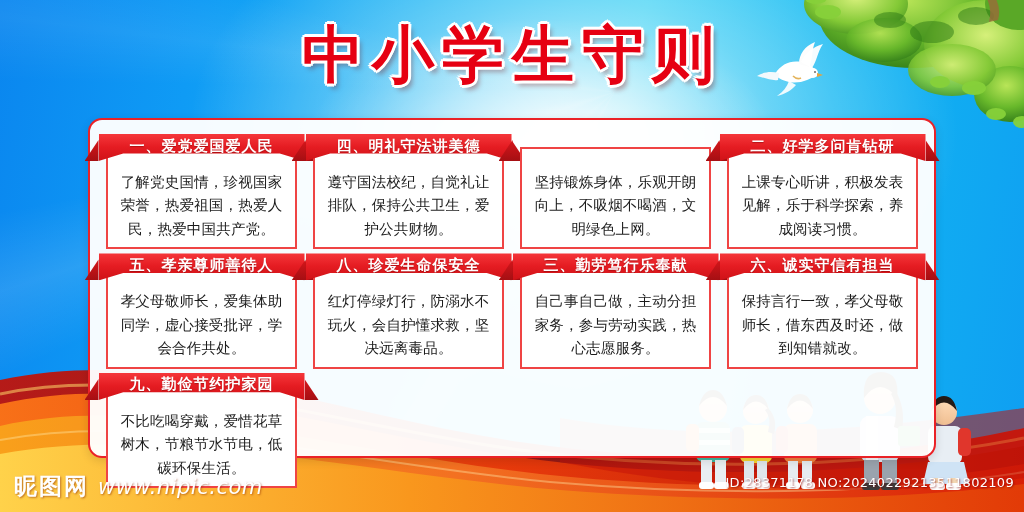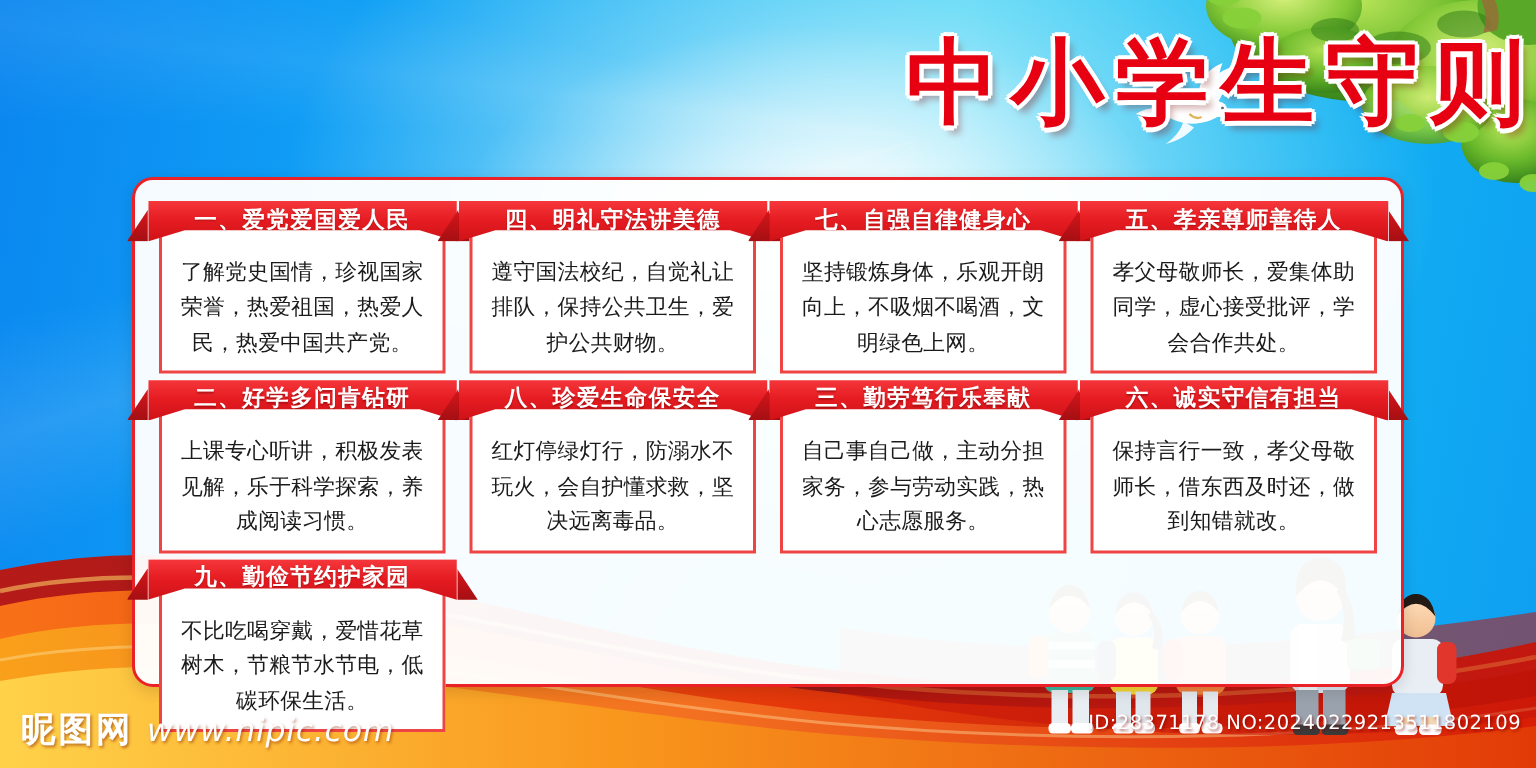--- a/index.html
+++ b/index.html
@@ -50,21 +50,21 @@
 
   
   .foliage { position: absolute; top: -14px; right: -10px; width: 270px; height: 170px; }
 
   
   .dove { position: absolute; left: 755px; top: 40px; width: 76px; height: 58px; }
 
   
   .title-wrap {
     position: absolute; top: 22px; left: 0; width: 1024px;
-    text-align: right;
+    text-align: center;
   }
   .title {
     display: inline-block;
     font-family: "DejaVu Sans", "Liberation Sans", sans-serif;
     font-size: 62px;
     font-weight: bold;
     letter-spacing: 8px;
     color: #e60012;
     line-height: 1.05;
     text-shadow:
@@ -357,47 +357,44 @@
           <span class="ribbon-text">四、明礼守法讲美德</span>
         </div>
         <div class="card-box">
           <p class="body-text">遵守国法校纪，自觉礼让排队，保持公共卫生，爱护公共财物。</p>
         </div>
       </div>
 
       <div class="card">
         <div class="ribbon-tail-l"></div>
         <div class="ribbon-tail-r"></div>
-        <div class="ribbon">
-          <span class="ribbon-text">七、自强自律健身心</span>
-        </div>
         <div class="card-box">
           <p class="body-text">坚持锻炼身体，乐观开朗向上，不吸烟不喝酒，文明绿色上网。</p>
         </div>
       </div>
 
       <div class="card">
         <div class="ribbon-tail-l"></div>
         <div class="ribbon-tail-r"></div>
         <div class="ribbon">
+          <span class="ribbon-text">二、好学多问肯钻研</span>
+        </div>
+        <div class="card-box">
+          <p class="body-text">上课专心听讲，积极发表见解，乐于科学探索，养成阅读习惯。</p>
+        </div>
+      </div>
+
+      <div class="card">
+        <div class="ribbon-tail-l"></div>
+        <div class="ribbon-tail-r"></div>
+        <div class="ribbon">
           <span class="ribbon-text">五、孝亲尊师善待人</span>
         </div>
         <div class="card-box">
           <p class="body-text">孝父母敬师长，爱集体助同学，虚心接受批评，学会合作共处。</p>
-        </div>
-      </div>
-
-      <div class="card">
-        <div class="ribbon-tail-l"></div>
-        <div class="ribbon-tail-r"></div>
-        <div class="ribbon">
-          <span class="ribbon-text">二、好学多问肯钻研</span>
-        </div>
-        <div class="card-box">
-          <p class="body-text">上课专心听讲，积极发表见解，乐于科学探索，养成阅读习惯。</p>
         </div>
       </div>
 
       <div class="card">
         <div class="ribbon-tail-l"></div>
         <div class="ribbon-tail-r"></div>
         <div class="ribbon">
           <span class="ribbon-text">八、珍爱生命保安全</span>
         </div>
         <div class="card-box">

